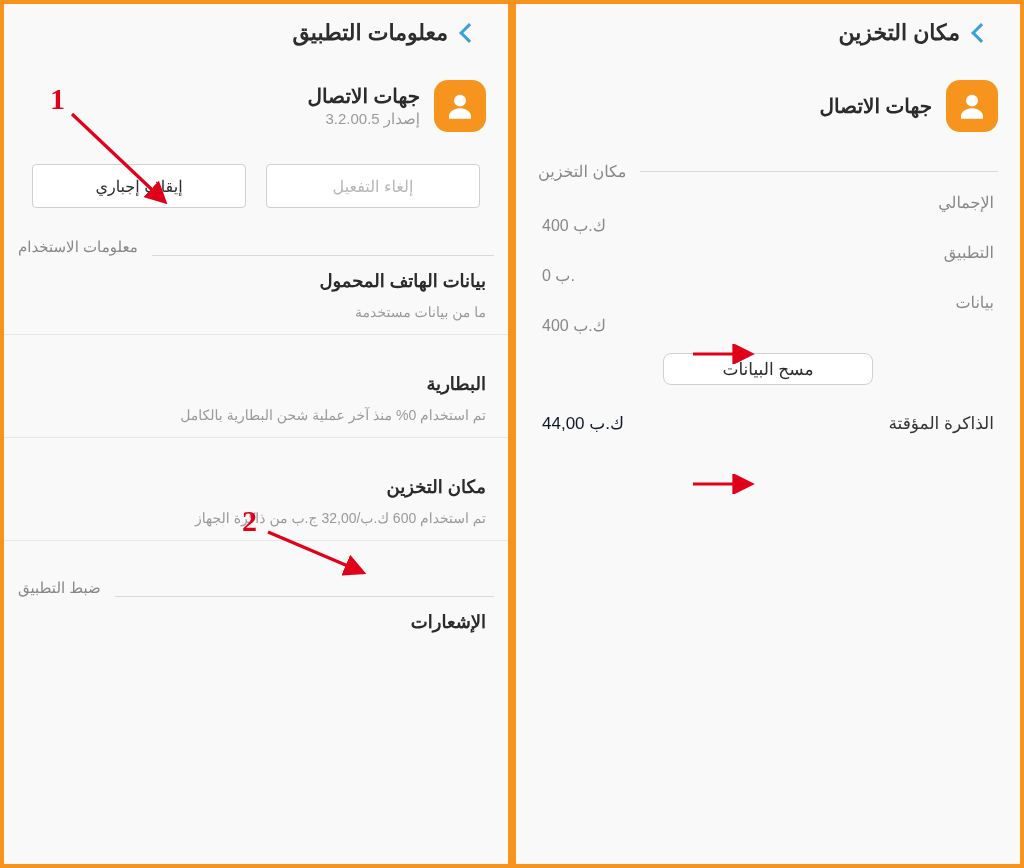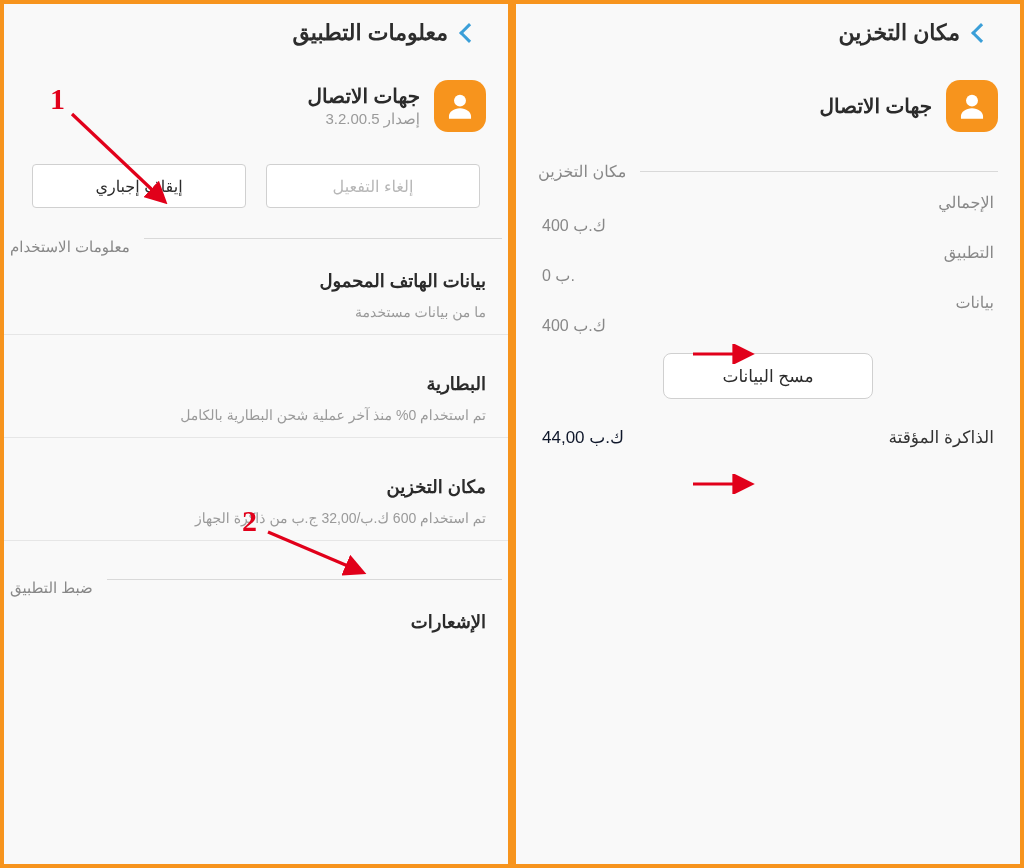--- a/index.html
+++ b/index.html
@@ -64,22 +64,22 @@
     border: 1px solid #d0d0d0;
     border-radius: 4px;
     background: #fff;
     display: flex; align-items: center; justify-content: center;
     font-size: 16px;
     cursor: pointer;
   }
   .btn.disabled { color: #b7b7b7; }
   .btn.enabled  { color: #2b2b2b; font-weight: 500; }
   .section-title-line {
-    display: flex; align-items: flex-start;
-    padding: 0 6px;
+    display: flex; align-items: flex-end;
+    padding: 0 14px;
     margin-top: 6px;
   }
   .section-title-line .rule {
     flex: 1; height: 1px; background: #d9d9d9; margin-left: 14px;
   }
   .section-title-line .lbl { font-size: 15px; color: #888; }
   .list-item {
     padding: 14px 22px 14px;
     border-bottom: 1px solid #e6e6e6;
     cursor: pointer;
@@ -103,21 +103,21 @@
     display: flex; align-items: center;
     padding: 0 22px; margin-top: 6px;
   }
   .section-hdr .rule { flex:1; height:1px; background:#d9d9d9; margin-left:14px; }
   .section-hdr .lbl { font-size: 16px; color:#888; }
   .single-btn-row {
     padding: 14px 0 10px;
     display: flex; justify-content: center;
   }
   .single-btn {
-    width: 210px; height: 46px;
+    width: 210px; height: 32px;
     border: 1px solid #d0d0d0;
     border-radius: 8px;
     background: #fff;
     display: flex; align-items: center; justify-content: center;
     font-size: 17px; color: #2b2b2b; font-weight: 500;
     cursor: pointer;
   }
   .cache-row {
     display: flex; justify-content: space-between;
     padding: 18px 26px 4px;

